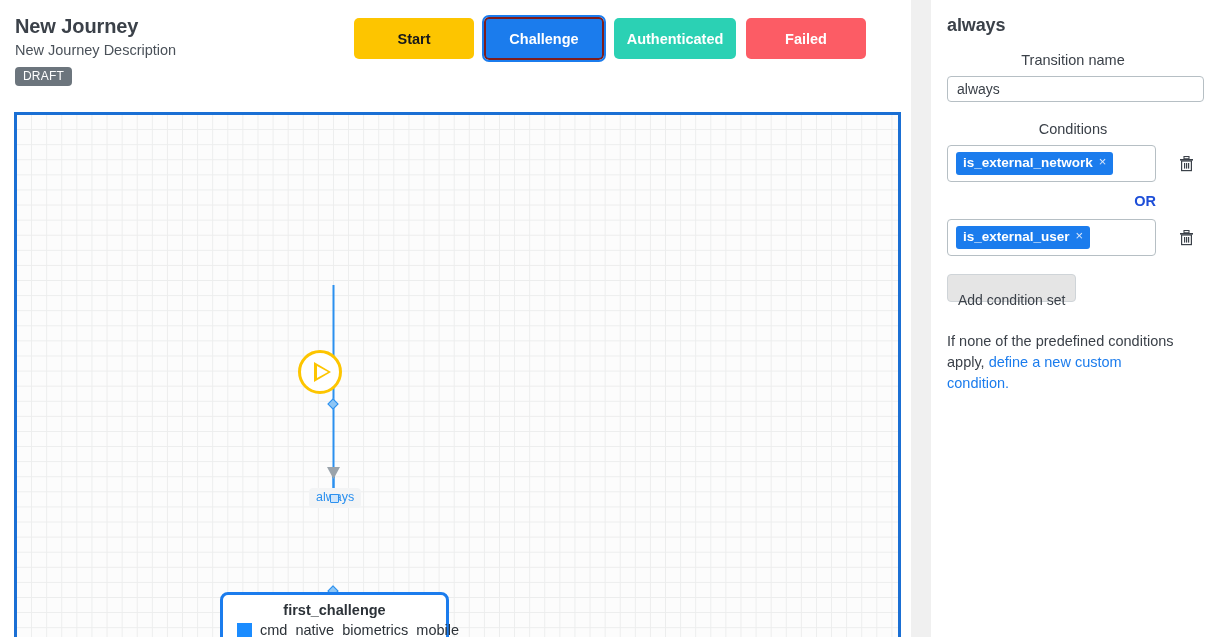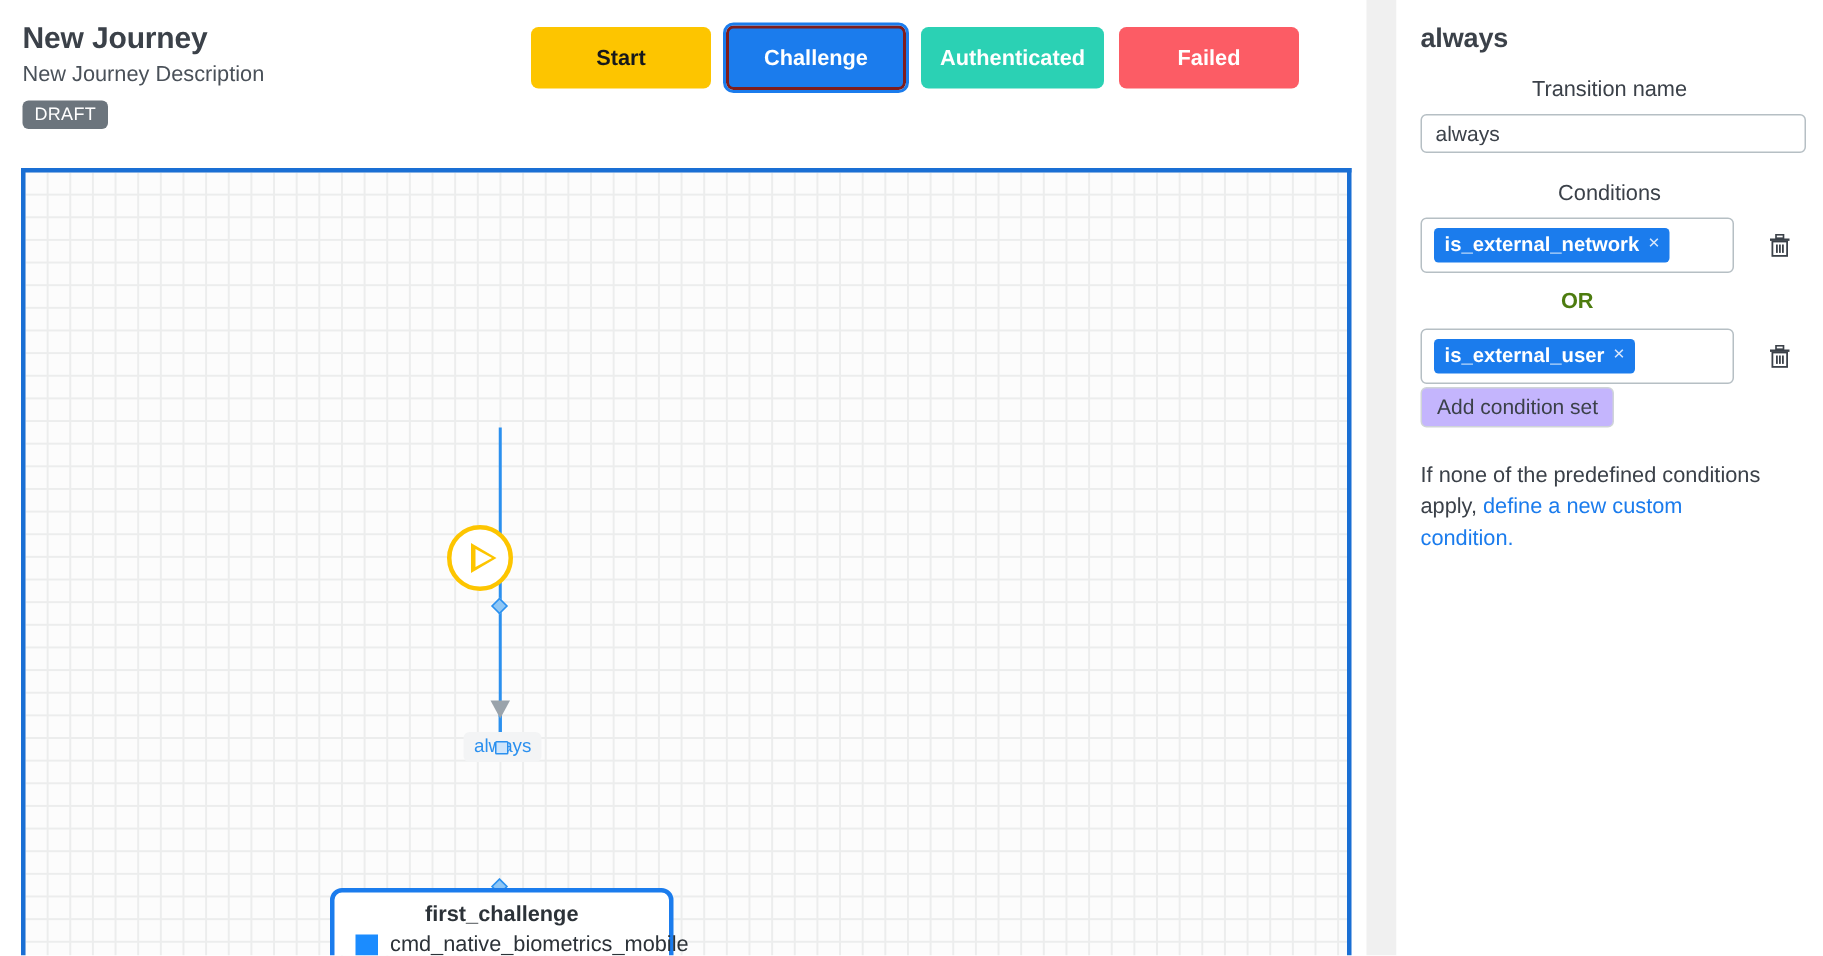--- a/index.html
+++ b/index.html
@@ -316,33 +316,33 @@
     width: 22px; height: 22px;
     display: flex;
     align-items: center;
     justify-content: center;
     background: none;
     border: none;
     cursor: pointer;
     padding: 0;
   }
   #or-separator {
-    text-align: center;
-    font-size: 14.5px;
-    font-weight: bold;
-    color: #4d7c0f;
+    text-align: right;
+    font-size: 14.5px;
+    font-weight: bold;
+    color: #1d4ed8;
     width: 209px;
     line-height: 18px;
     margin: 10px 0 9px 0;
   }
   #add-condition-btn {
-    margin-top: 2px;
+    margin-top: 18px;
     height: 27px;
-    padding: 0 10px;
-    background: #c4b5fd;
+    padding: 13px 10px;
+    background: #e5e5e5;
     border: 1px solid #cfd4d8;
     border-radius: 4px;
     font-family: "Liberation Sans", sans-serif;
     font-size: 14px;
     color: #3b4149;
     cursor: pointer;
     line-height: 25px;
   }
   #hint-text {
     margin-top: 22px;

